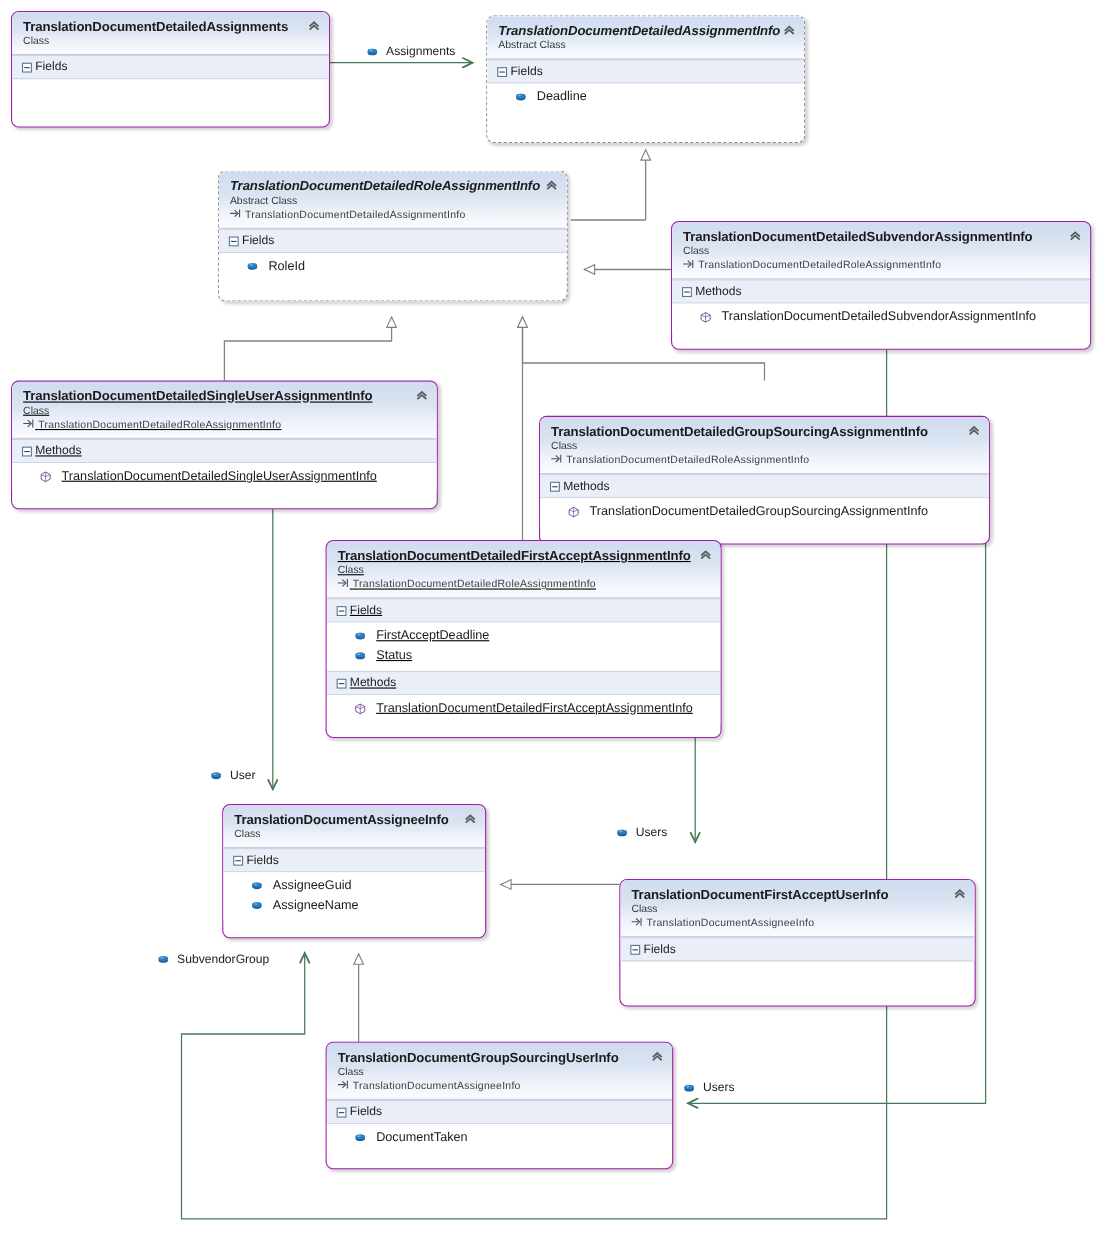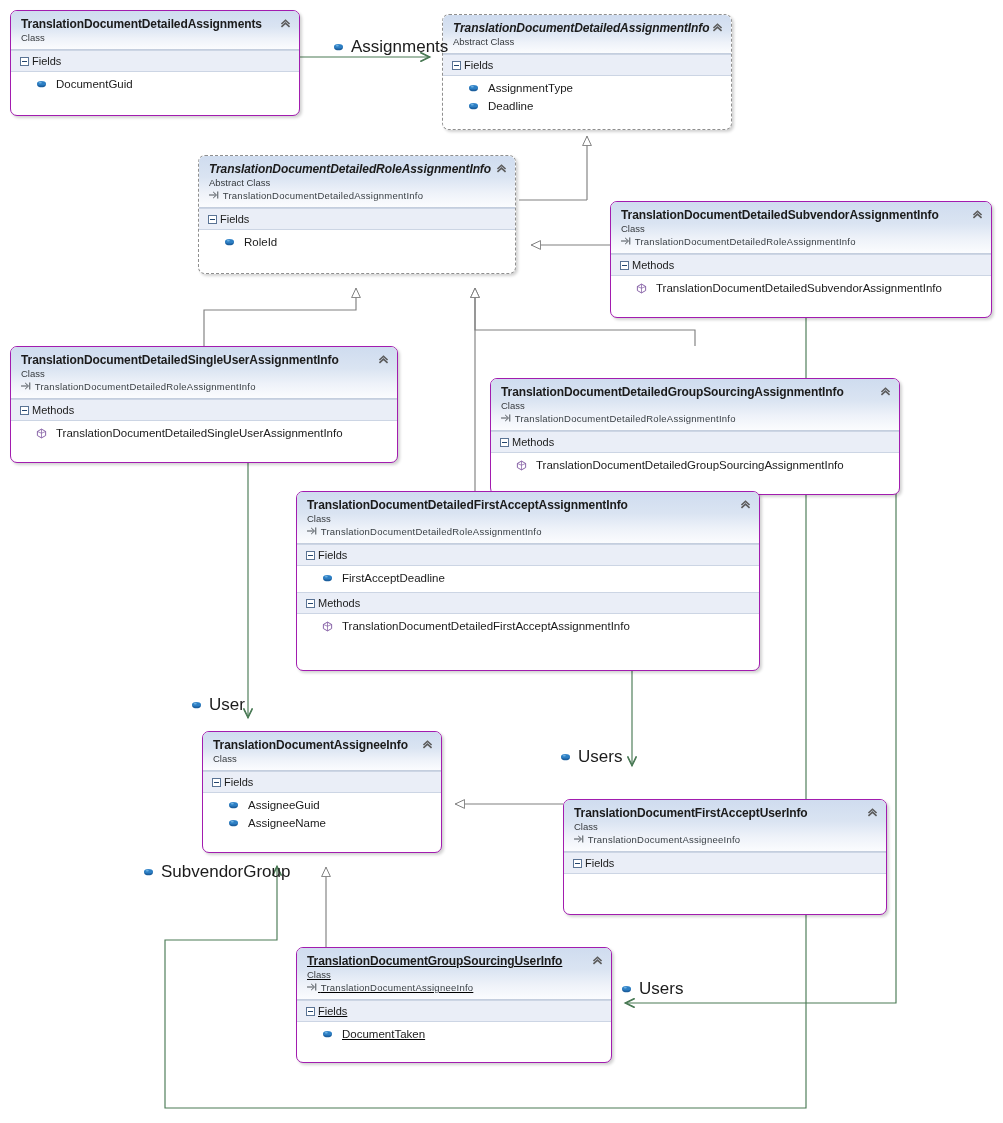--- a/index.html
+++ b/index.html
@@ -151,21 +151,21 @@
     width: 11px;
     height: 11px;
   }
 
   
   .assoc-label {
     position: absolute;
     display: flex;
     align-items: center;
     gap: 7px;
-    font-size: 17px;
+    font-size: 11px;
     color: #1b1b1b;
     line-height: 14px;
     white-space: nowrap;
   }
 </style>
 </head>
 <body>
 
 <div id="canvas">
 
@@ -223,55 +223,35 @@
           <div class="cls-kind">Class</div>
           <svg class="collapse-ico" viewBox="0 0 16 16">
             <path d="M3,8.6 L8,4.0 L13,8.6" fill="none" stroke="#5c5c5c" stroke-width="2"></path>
             <path d="M3,12.2 L8,7.6 L13,12.2" fill="none" stroke="#5c5c5c" stroke-width="2"></path>
           </svg>
         </div>
         <div class="compartment-title">
           <span class="expander"></span>
           <span>Fields</span>
         </div>
-        <div class="member-list">
-          <div class="member">
-            <svg class="ico-field" viewBox="0 0 16 16">
-              <ellipse cx="8" cy="6.4" rx="6.2" ry="3.1" fill="#3a8fd4"></ellipse>
-              <path d="M1.8,6.4 L1.8,9.0 C1.8,10.7 4.6,12.1 8,12.1 C11.4,12.1 14.2,10.7 14.2,9.0 L14.2,6.4 Z" fill="#1c5f9e"></path>
-              <ellipse cx="8" cy="6.4" rx="6.2" ry="3.1" fill="#2d7fc4"></ellipse>
-              <ellipse cx="6.2" cy="5.6" rx="2.4" ry="1.1" fill="#7cbce8" opacity="0.85"></ellipse>
-            </svg>
-            <span>DocumentGuid</span>
-          </div>
-        </div>
       </div>
       <div class="cls abstract" style="left: 442px; top: 14px; width: 290px; height: 116px;">
         <div class="cls-header">
           <div class="cls-name">TranslationDocumentDetailedAssignmentInfo</div>
           <div class="cls-kind">Abstract Class</div>
           <svg class="collapse-ico" viewBox="0 0 16 16">
             <path d="M3,8.6 L8,4.0 L13,8.6" fill="none" stroke="#5c5c5c" stroke-width="2"></path>
             <path d="M3,12.2 L8,7.6 L13,12.2" fill="none" stroke="#5c5c5c" stroke-width="2"></path>
           </svg>
         </div>
         <div class="compartment-title">
           <span class="expander"></span>
           <span>Fields</span>
         </div>
         <div class="member-list">
-          <div class="member">
-            <svg class="ico-field" viewBox="0 0 16 16">
-              <ellipse cx="8" cy="6.4" rx="6.2" ry="3.1" fill="#3a8fd4"></ellipse>
-              <path d="M1.8,6.4 L1.8,9.0 C1.8,10.7 4.6,12.1 8,12.1 C11.4,12.1 14.2,10.7 14.2,9.0 L14.2,6.4 Z" fill="#1c5f9e"></path>
-              <ellipse cx="8" cy="6.4" rx="6.2" ry="3.1" fill="#2d7fc4"></ellipse>
-              <ellipse cx="6.2" cy="5.6" rx="2.4" ry="1.1" fill="#7cbce8" opacity="0.85"></ellipse>
-            </svg>
-            <span>AssignmentType</span>
-          </div>
           <div class="member">
             <svg class="ico-field" viewBox="0 0 16 16">
               <ellipse cx="8" cy="6.4" rx="6.2" ry="3.1" fill="#3a8fd4"></ellipse>
               <path d="M1.8,6.4 L1.8,9.0 C1.8,10.7 4.6,12.1 8,12.1 C11.4,12.1 14.2,10.7 14.2,9.0 L14.2,6.4 Z" fill="#1c5f9e"></path>
               <ellipse cx="8" cy="6.4" rx="6.2" ry="3.1" fill="#2d7fc4"></ellipse>
               <ellipse cx="6.2" cy="5.6" rx="2.4" ry="1.1" fill="#7cbce8" opacity="0.85"></ellipse>
             </svg>
             <span>Deadline</span>
           </div>
         </div>
@@ -329,21 +309,21 @@
             <svg class="ico-method" viewBox="0 0 16 16">
               <path d="M8,1.6 L14,5 L14,11 L8,14.4 L2,11 L2,5 Z" fill="#ffffff" stroke="#7b519d" stroke-width="1.3" stroke-linejoin="round"></path>
               <path d="M8,1.6 L8,7.6 L2,5" fill="none" stroke="#7b519d" stroke-width="1"></path>
               <path d="M8,7.6 L14,5" fill="none" stroke="#7b519d" stroke-width="1"></path>
               <path d="M8,7.6 L8,14.4" fill="none" stroke="#7b519d" stroke-width="1"></path>
             </svg>
             <span>TranslationDocumentDetailedSubvendorAssignmentInfo</span>
           </div>
         </div>
       </div>
-      <div class="cls" style="left: 10px; top: 346px; width: 388px; height: 117px;">
+      <div class="cls" style="left: 10px; top: 346px; width: 388px; height: 117px; text-decoration: underline;">
         <div class="cls-header">
           <div class="cls-name">TranslationDocumentDetailedSingleUserAssignmentInfo</div>
           <div class="cls-kind">Class</div>
           <div class="cls-base"><svg width="11" height="10" viewBox="0 0 12 11" style="vertical-align:-1px">
               <path d="M0,5.5 L7,5.5" stroke="#4a5157" stroke-width="1.1" fill="none"></path>
               <path d="M4.6,2.2 L8.2,5.5 L4.6,8.8" stroke="#4a5157" stroke-width="1.1" fill="none"></path>
               <path d="M9.6,1.6 L9.6,9.4" stroke="#4a5157" stroke-width="1.1" fill="none"></path>
             </svg> <span>TranslationDocumentDetailedRoleAssignmentInfo</span></div>
           <svg class="collapse-ico" viewBox="0 0 16 16">
             <path d="M3,8.6 L8,4.0 L13,8.6" fill="none" stroke="#5c5c5c" stroke-width="2"></path>
@@ -389,21 +369,21 @@
             <svg class="ico-method" viewBox="0 0 16 16">
               <path d="M8,1.6 L14,5 L14,11 L8,14.4 L2,11 L2,5 Z" fill="#ffffff" stroke="#7b519d" stroke-width="1.3" stroke-linejoin="round"></path>
               <path d="M8,1.6 L8,7.6 L2,5" fill="none" stroke="#7b519d" stroke-width="1"></path>
               <path d="M8,7.6 L14,5" fill="none" stroke="#7b519d" stroke-width="1"></path>
               <path d="M8,7.6 L8,14.4" fill="none" stroke="#7b519d" stroke-width="1"></path>
             </svg>
             <span>TranslationDocumentDetailedGroupSourcingAssignmentInfo</span>
           </div>
         </div>
       </div>
-      <div class="cls" style="left: 296px; top: 491px; width: 464px; height: 180px;">
+      <div class="cls" style="left: 296px; top: 491px; width: 360px; height: 180px; text-decoration: underline;">
         <div class="cls-header">
           <div class="cls-name">TranslationDocumentDetailedFirstAcceptAssignmentInfo</div>
           <div class="cls-kind">Class</div>
           <div class="cls-base"><svg width="11" height="10" viewBox="0 0 12 11" style="vertical-align:-1px">
               <path d="M0,5.5 L7,5.5" stroke="#4a5157" stroke-width="1.1" fill="none"></path>
               <path d="M4.6,2.2 L8.2,5.5 L4.6,8.8" stroke="#4a5157" stroke-width="1.1" fill="none"></path>
               <path d="M9.6,1.6 L9.6,9.4" stroke="#4a5157" stroke-width="1.1" fill="none"></path>
             </svg> <span>TranslationDocumentDetailedRoleAssignmentInfo</span></div>
           <svg class="collapse-ico" viewBox="0 0 16 16">
             <path d="M3,8.6 L8,4.0 L13,8.6" fill="none" stroke="#5c5c5c" stroke-width="2"></path>
@@ -416,20 +396,29 @@
         </div>
         <div class="member-list">
           <div class="member">
             <svg class="ico-field" viewBox="0 0 16 16">
               <ellipse cx="8" cy="6.4" rx="6.2" ry="3.1" fill="#3a8fd4"></ellipse>
               <path d="M1.8,6.4 L1.8,9.0 C1.8,10.7 4.6,12.1 8,12.1 C11.4,12.1 14.2,10.7 14.2,9.0 L14.2,6.4 Z" fill="#1c5f9e"></path>
               <ellipse cx="8" cy="6.4" rx="6.2" ry="3.1" fill="#2d7fc4"></ellipse>
               <ellipse cx="6.2" cy="5.6" rx="2.4" ry="1.1" fill="#7cbce8" opacity="0.85"></ellipse>
             </svg>
             <span>FirstAcceptDeadline</span>
+          </div>
+          <div class="member">
+            <svg class="ico-field" viewBox="0 0 16 16">
+              <ellipse cx="8" cy="6.4" rx="6.2" ry="3.1" fill="#3a8fd4"></ellipse>
+              <path d="M1.8,6.4 L1.8,9.0 C1.8,10.7 4.6,12.1 8,12.1 C11.4,12.1 14.2,10.7 14.2,9.0 L14.2,6.4 Z" fill="#1c5f9e"></path>
+              <ellipse cx="8" cy="6.4" rx="6.2" ry="3.1" fill="#2d7fc4"></ellipse>
+              <ellipse cx="6.2" cy="5.6" rx="2.4" ry="1.1" fill="#7cbce8" opacity="0.85"></ellipse>
+            </svg>
+            <span>Status</span>
           </div>
         </div>
         <div class="compartment-title">
           <span class="expander"></span>
           <span>Methods</span>
         </div>
         <div class="member-list">
           <div class="member">
             <svg class="ico-method" viewBox="0 0 16 16">
               <path d="M8,1.6 L14,5 L14,11 L8,14.4 L2,11 L2,5 Z" fill="#ffffff" stroke="#7b519d" stroke-width="1.3" stroke-linejoin="round"></path>
@@ -487,21 +476,21 @@
           <svg class="collapse-ico" viewBox="0 0 16 16">
             <path d="M3,8.6 L8,4.0 L13,8.6" fill="none" stroke="#5c5c5c" stroke-width="2"></path>
             <path d="M3,12.2 L8,7.6 L13,12.2" fill="none" stroke="#5c5c5c" stroke-width="2"></path>
           </svg>
         </div>
         <div class="compartment-title">
           <span class="expander"></span>
           <span>Fields</span>
         </div>
       </div>
-      <div class="cls" style="left: 296px; top: 947px; width: 316px; height: 116px; text-decoration: underline;">
+      <div class="cls" style="left: 296px; top: 947px; width: 316px; height: 116px;">
         <div class="cls-header">
           <div class="cls-name">TranslationDocumentGroupSourcingUserInfo</div>
           <div class="cls-kind">Class</div>
           <div class="cls-base"><svg width="11" height="10" viewBox="0 0 12 11" style="vertical-align:-1px">
               <path d="M0,5.5 L7,5.5" stroke="#4a5157" stroke-width="1.1" fill="none"></path>
               <path d="M4.6,2.2 L8.2,5.5 L4.6,8.8" stroke="#4a5157" stroke-width="1.1" fill="none"></path>
               <path d="M9.6,1.6 L9.6,9.4" stroke="#4a5157" stroke-width="1.1" fill="none"></path>
             </svg> <span>TranslationDocumentAssigneeInfo</span></div>
           <svg class="collapse-ico" viewBox="0 0 16 16">
             <path d="M3,8.6 L8,4.0 L13,8.6" fill="none" stroke="#5c5c5c" stroke-width="2"></path>

